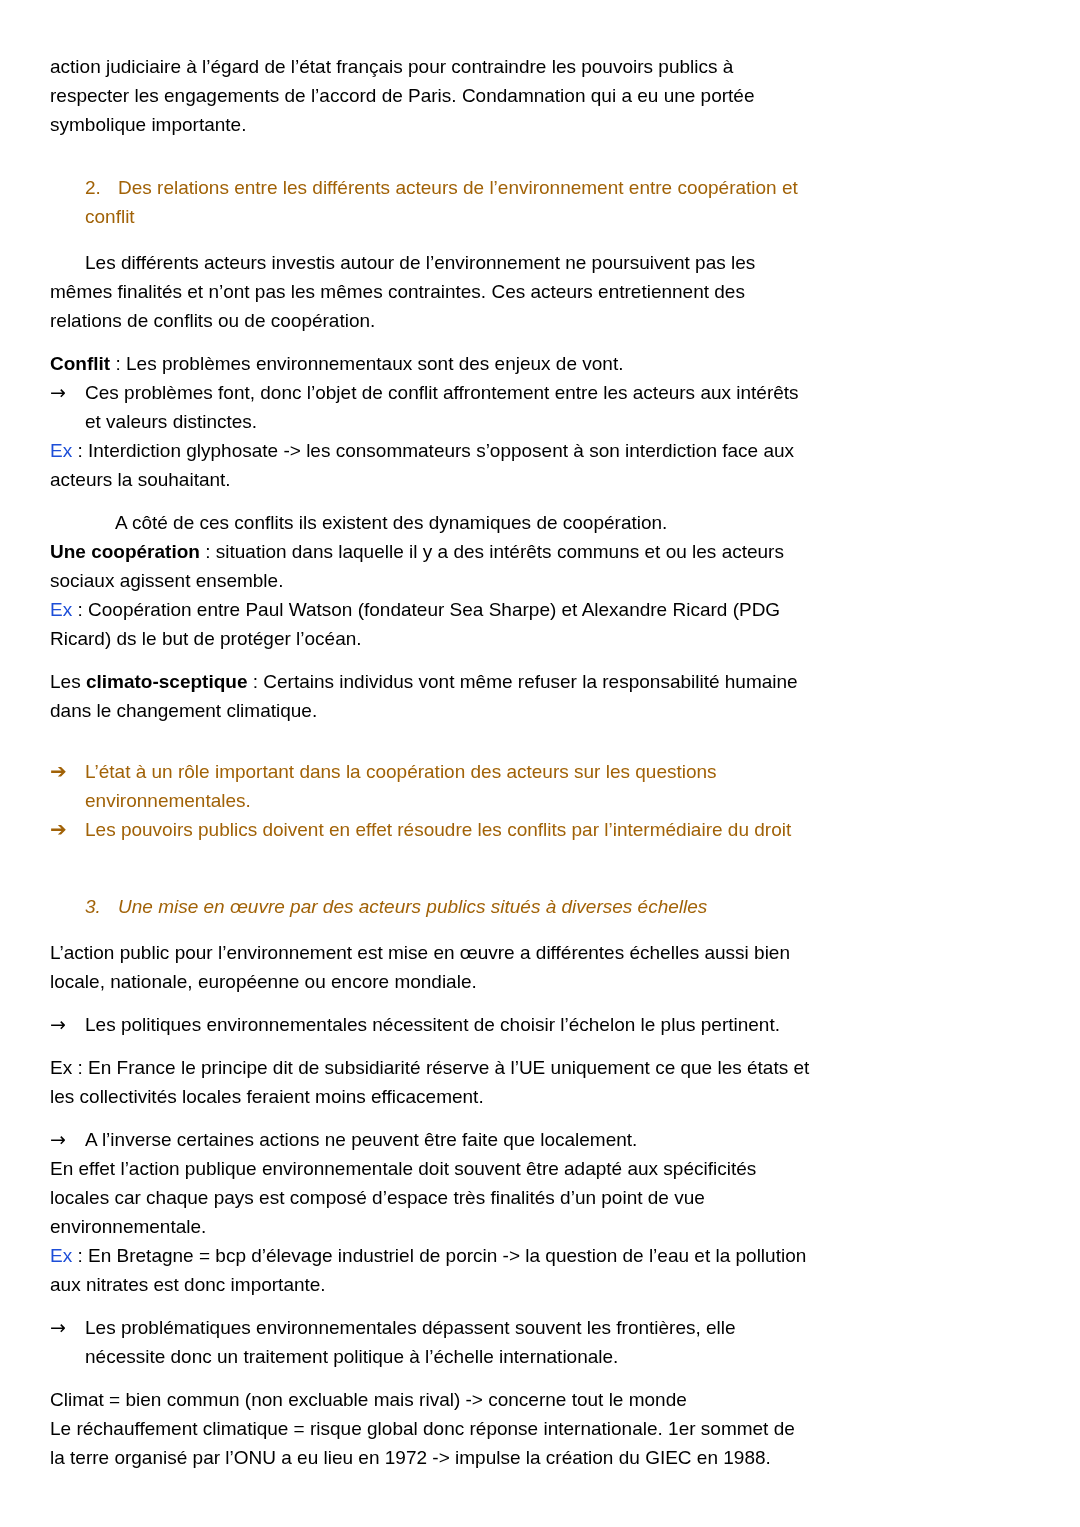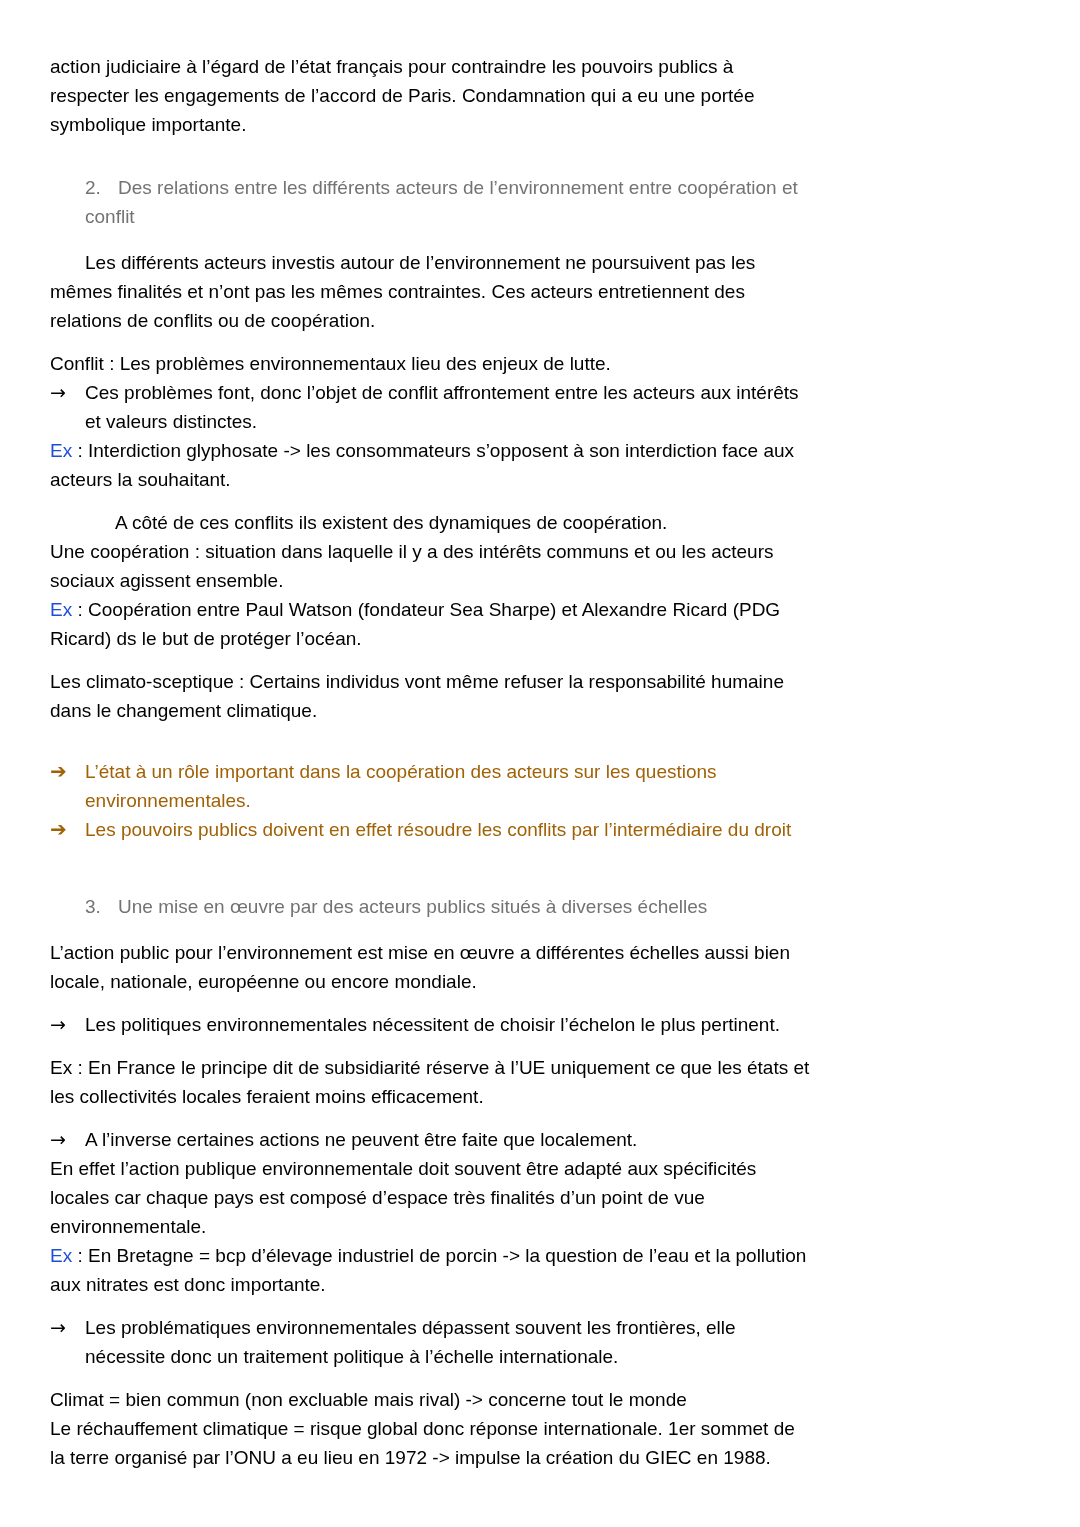--- a/index.html
+++ b/index.html
@@ -14,34 +14,34 @@
     box-sizing: border-box;
     background: #ffffff;
     padding: 52px 62px 40px 50px;
     font-family: "Liberation Sans", sans-serif;
     font-size: 19px;
     line-height: 29px;
     color: #000000;
     border-radius: 31px;
   }
   .block { margin: 0 0 14px 0; }
-  .bold { font-weight: normal; }
+  .bold { font-weight: bold; }
   .green { color: #1d4ed8; }
 
   .heading {
-    color: #737373;
+    color: #a16207;
     padding-left: 35px;
     margin-top: 34px;
     margin-bottom: 17px;
   }
   .heading .hnum {
     display: inline-block;
     width: 33px;
   }
-  .heading-3 { margin-top: 48px; }
+  .heading-3 { margin-top: 48px; font-style: italic; }
 
   .indent-first { text-indent: 35px; }
   .indent-big { text-indent: 65px; }
 
   .hang {
     padding-left: 35px;
     text-indent: -35px;
   }
   .hang .arrow {
     display: inline-block;
@@ -66,21 +66,21 @@
 
   <p class="block"><span>action judiciaire à l’égard de l’état français pour contraindre les pouvoirs publics à respecter les engagements de l’accord de Paris. Condamnation qui a eu une portée symbolique importante.</span></p>
 
   <div class="heading block">
     <span class="hnum">2.</span><span>Des relations entre les différents acteurs de l’environnement entre coopération et conflit</span>
   </div>
 
   <p class="block indent-first"><span>Les différents acteurs investis autour de l’environnement ne poursuivent pas les mêmes finalités et n’ont pas les mêmes contraintes. Ces acteurs entretiennent des relations de conflits ou de coopération.</span></p>
 
   <div class="block">
-    <div><span class="bold">Conflit</span><span> : Les problèmes environnementaux lieu des enjeux de lutte.</span></div>
+    <div><span class="bold">Conflit</span><span> : Les problèmes environnementaux sont des enjeux de vont.</span></div>
     <div class="hang"><span class="arrow">→</span><span>Ces problèmes font, donc l’objet de conflit affrontement entre les acteurs aux intérêts et valeurs distinctes.</span></div>
     <div><span class="green">Ex</span><span> : Interdiction glyphosate -&gt; les consommateurs s’opposent à son interdiction face aux acteurs la souhaitant.</span></div>
   </div>
 
   <div class="block">
     <div class="indent-big"><span>A côté de ces conflits ils existent des dynamiques de coopération.</span></div>
     <div><span class="bold">Une coopération</span><span> : situation dans laquelle il y a des intérêts communs et ou les acteurs sociaux agissent ensemble.</span></div>
     <div><span class="green">Ex</span><span> : Coopération entre Paul Watson (fondateur Sea Sharpe) et Alexandre Ricard (PDG Ricard) ds le but de protéger l’océan.</span></div>
   </div>
 

